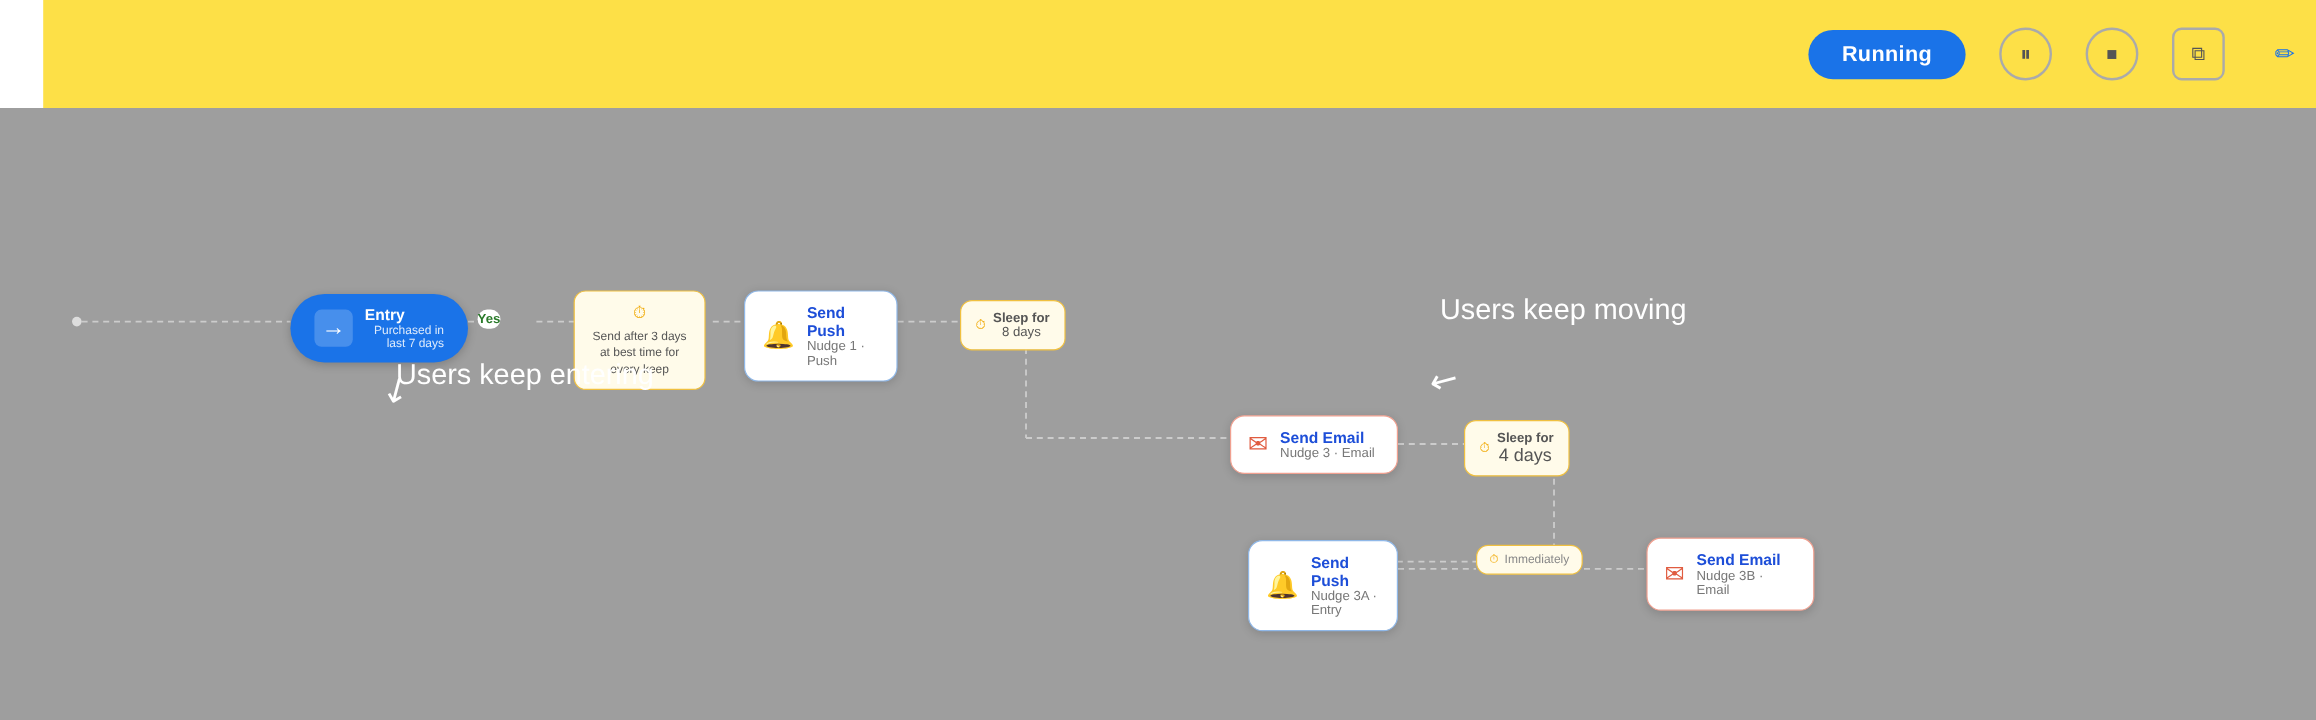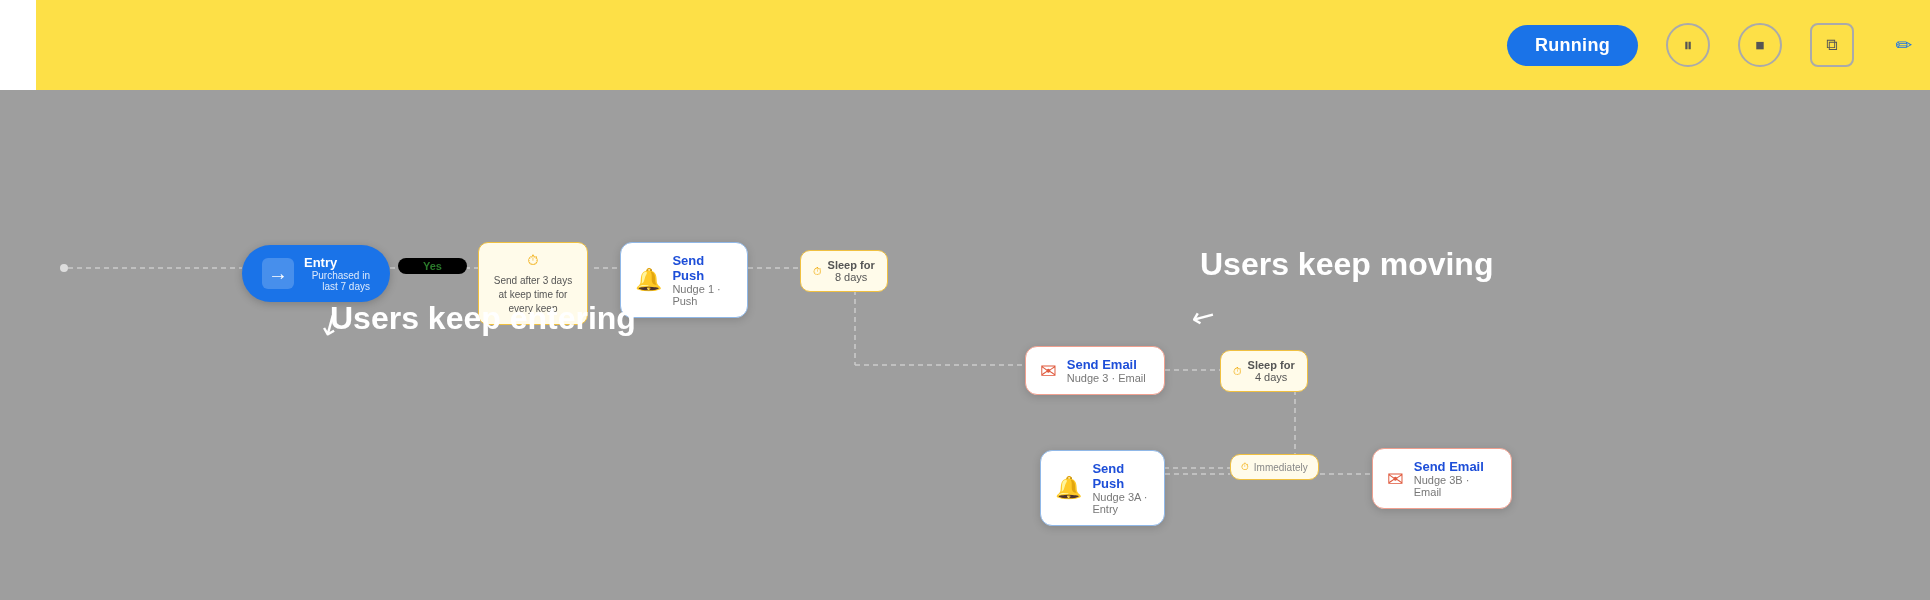--- a/index.html
+++ b/index.html
@@ -161,24 +161,24 @@
     }
 
     .email-node .email-icon {
       color: #e05c40;
       font-size: 20px;
     }
 
     
     .yes-badge {
       position: absolute;
-      background: #000000;
+      background: #ffffff;
       color: #2a7a2a;
       border-radius: 10px;
-      padding: 2px 25px;
+      padding: 2px 0;
       font-size: 11px;
       font-weight: 600;
     }
 
     
     .immediately-badge {
       position: absolute;
       background: #fffbea;
       border: 1.5px solid #f0c040;
       border-radius: 10px;
@@ -208,22 +208,22 @@
       pointer-events: none;
     }
 
     
     .annotation {
       position: absolute;
       color: white;
     }
 
     .annotation h2 {
-      font-size: 32px;
-      font-weight: 700;
+      font-size: 24px;
+      font-weight: 400;
       line-height: 1.2;
     }
 
     .annotation p {
       font-size: 18px;
       font-weight: 400;
       opacity: 0.9;
     }
   </style>
 </head>
@@ -280,21 +280,21 @@
       <div class="entry-title">Entry</div>
       <div class="entry-subtitle">Purchased in last 7 days</div>
     </div>
   </div>
 
   <div class="yes-badge" style="left:398px; top:168px;">Yes</div>
 
   <div class="condition-node" style="left:478px; top:152px; width:116px;">
     <div class="cond-icon">⏱</div>
     <div>Send after 3 days</div>
-    <div>at keep time for</div>
+    <div>at best time for</div>
     <div>every keep</div>
   </div>
 
   <div class="node push-node" style="left:620px; top:152px; width:128px;">
     <span class="push-icon">🔔</span>
     <div>
       <div class="node-title">Send Push</div>
       <div class="node-subtitle">Nudge 1 · Push</div>
     </div>
   </div>
@@ -312,21 +312,21 @@
     <div>
       <div class="node-title">Send Email</div>
       <div class="node-subtitle">Nudge 3 · Email</div>
     </div>
   </div>
 
   <div class="sleep-node" style="left:1220px; top:260px;">
     <span style="color:#f0a800;">⏱</span>
     <div>
       <div style="font-weight:600; font-size:11px; color:#555;">Sleep for</div>
-      <div style="font-size:11px; color:#555;">4 days</div>
+      <div style="font-size:15px; color:#555;">4 days</div>
     </div>
   </div>
 
   <div class="node push-node" style="left:1040px; top:360px; width:125px;">
     <span class="push-icon">🔔</span>
     <div>
       <div class="node-title">Send Push</div>
       <div class="node-subtitle">Nudge 3A · Entry</div>
     </div>
   </div>

